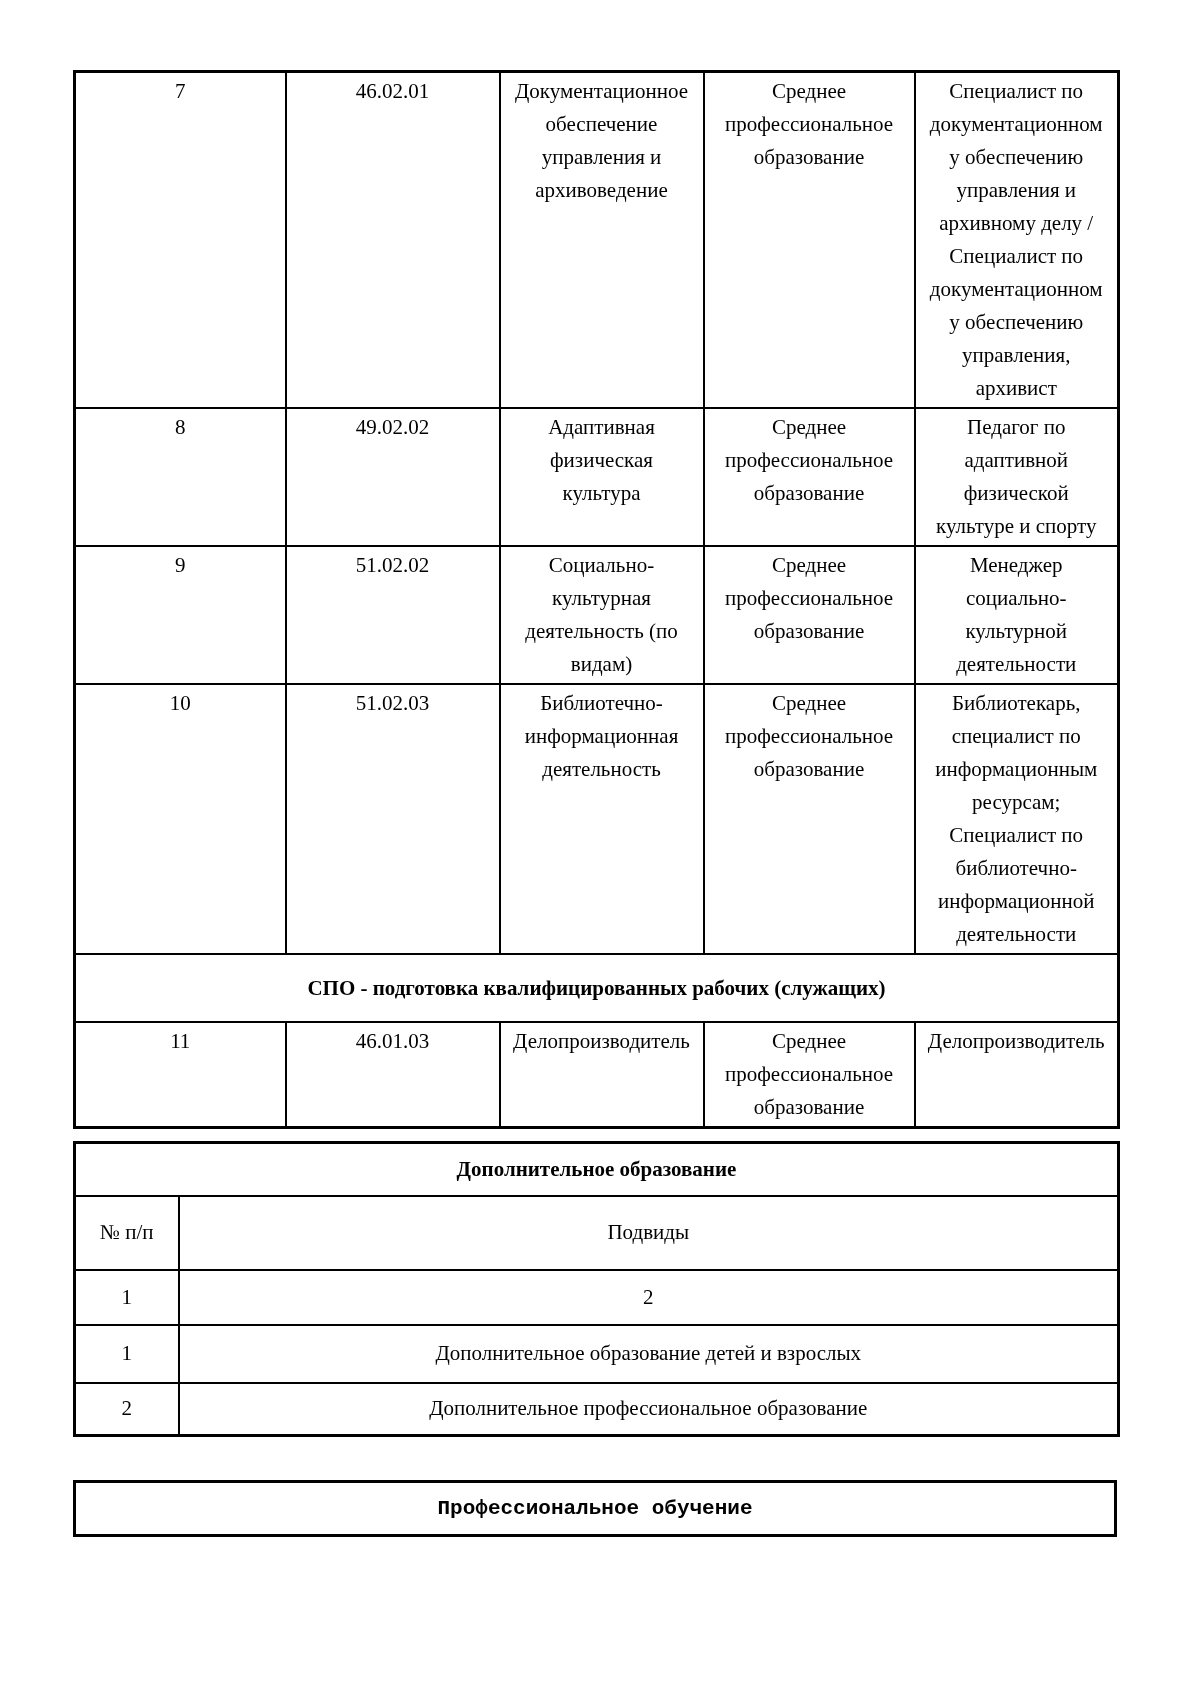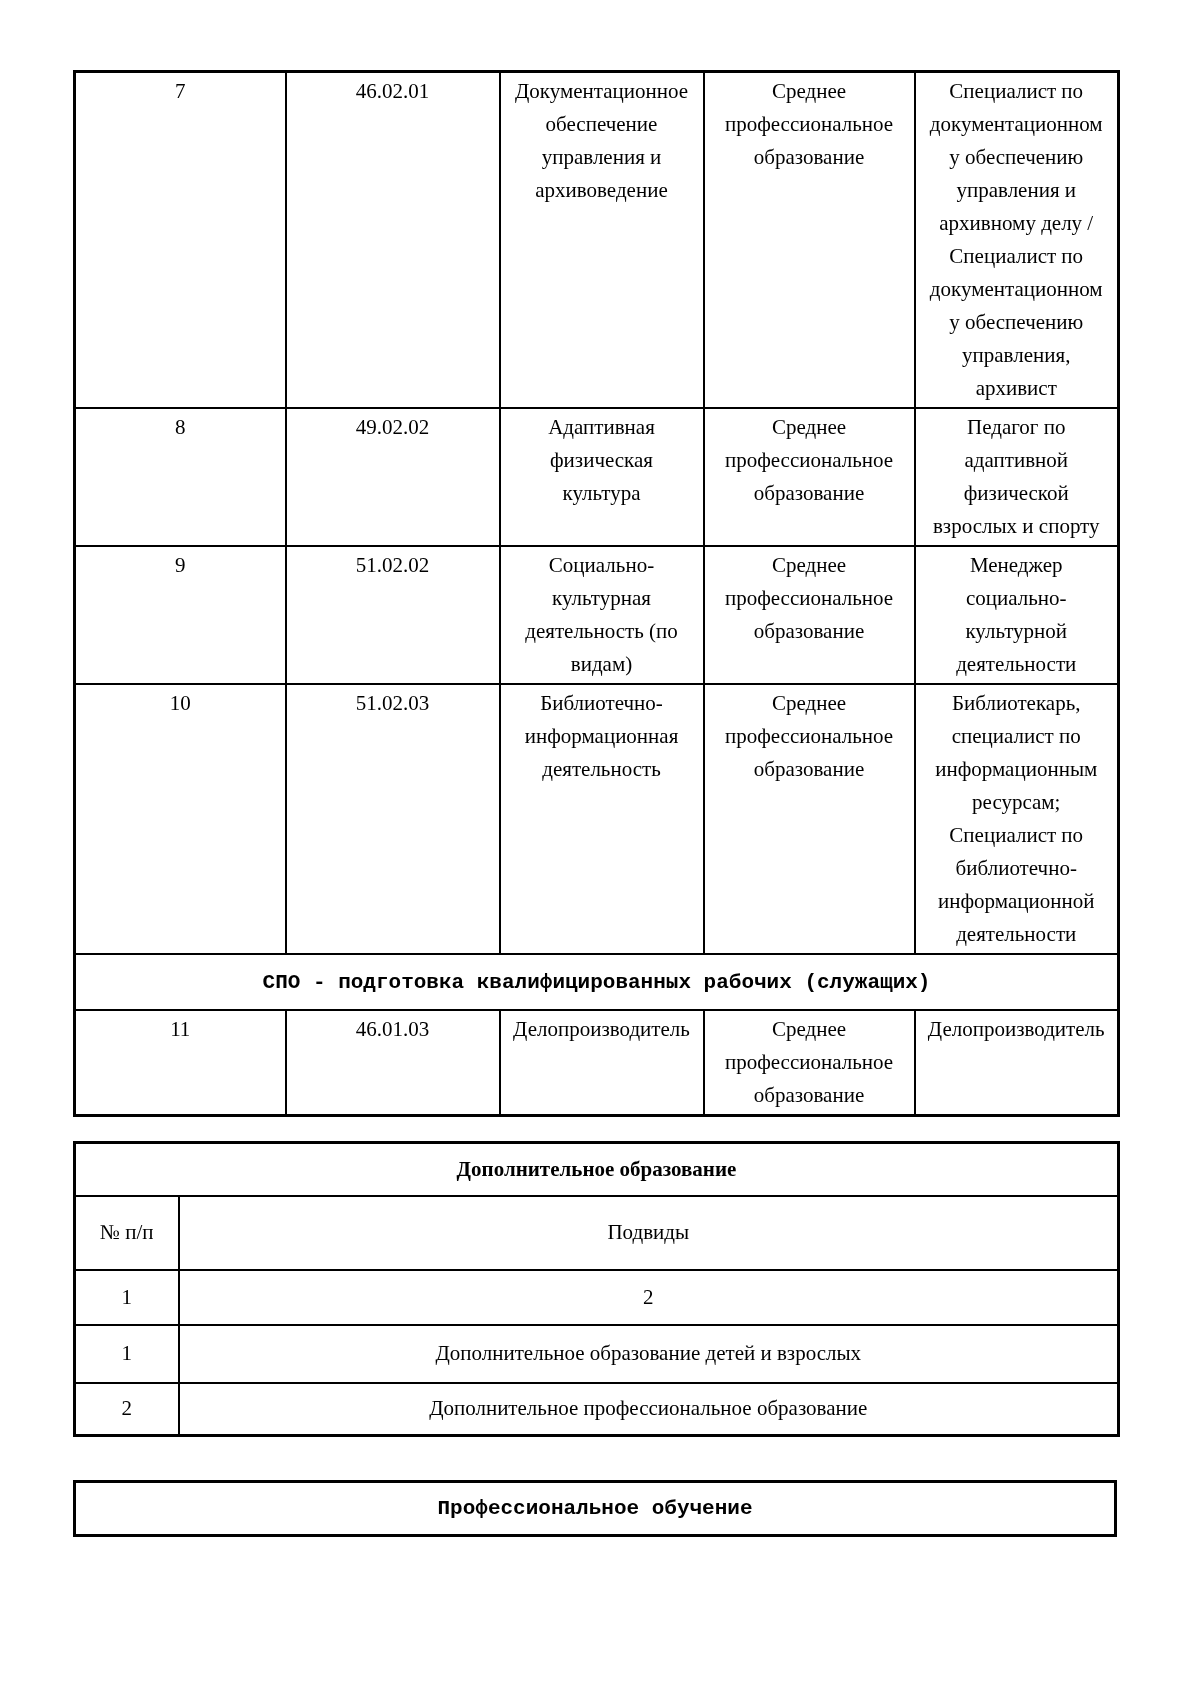--- a/index.html
+++ b/index.html
@@ -38,24 +38,23 @@
   #t1 .c2 { width: 214px; }
   #t1 .c3 { width: 204px; }
   #t1 .c4 { width: 211px; }
   #t1 .c5 { width: 204px; }
   #t1 tr.r7  td { height: 330px; }
   #t1 tr.r8  td { height: 132px; }
   #t1 tr.r9  td { height: 136px; }
   #t1 tr.r10 td { height: 262px; }
   #t1 tr.r11 td { height: 104px; margin-top: 31px; }
   #t1 td.section {
-    height: 56px;
+    height: 68px;
     vertical-align: middle;
     font-weight: bold;
-    font-family: Liberation Mono, monospace;
   }
   
   #t2 { top: 1141px; width: 1044px; }
   #t2 .cn { width: 104px; }
   #t2 .cs { width: 940px; }
   #t2 td { vertical-align: middle; margin-top: 17px; }
   #t2 tr.title-row td { height: 53px; font-weight: bold; }
   #t2 tr.head-row  td { height: 74px; }
   #t2 tr.nums-row  td { height: 55px; }
   #t2 tr.data-row1 td { height: 58px; }
@@ -83,21 +82,21 @@
         <td>46.02.01</td>
         <td>Документационное обеспечение управления и архивоведение</td>
         <td>Среднее профессиональное образование</td>
         <td>Специалист по документационному обеспечению управления и архивному делу / Специалист по документационному обеспечению управления, архивист</td>
       </tr>
       <tr class="r8">
         <td>8</td>
         <td>49.02.02</td>
         <td>Адаптивная физическая культура</td>
         <td>Среднее профессиональное образование</td>
-        <td>Педагог по адаптивной физической взрослых и спорту</td>
+        <td>Педагог по адаптивной физической культуре и спорту</td>
       </tr>
       <tr class="r9">
         <td>9</td>
         <td>51.02.02</td>
         <td>Социально-культурная деятельность (по видам)</td>
         <td>Среднее профессиональное образование</td>
         <td>Менеджер социально-культурной деятельности</td>
       </tr>
       <tr class="r10">
         <td>10</td>

